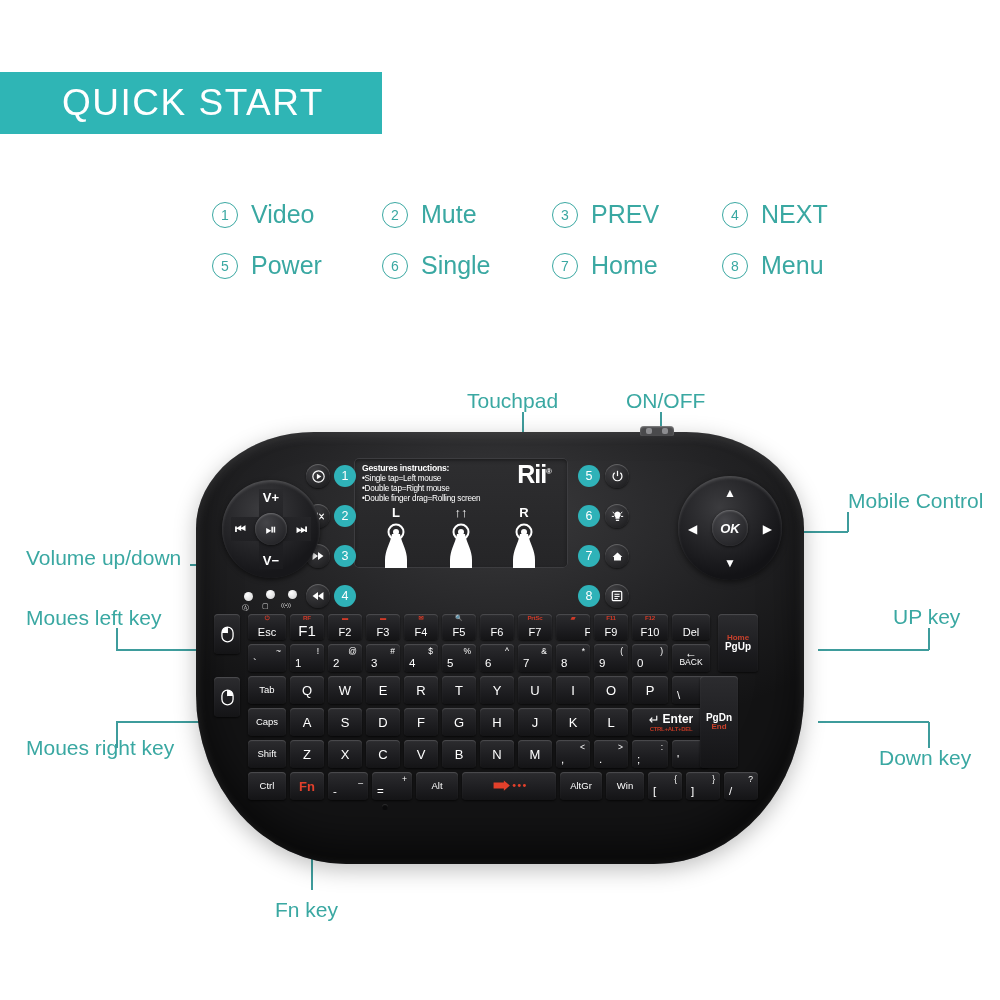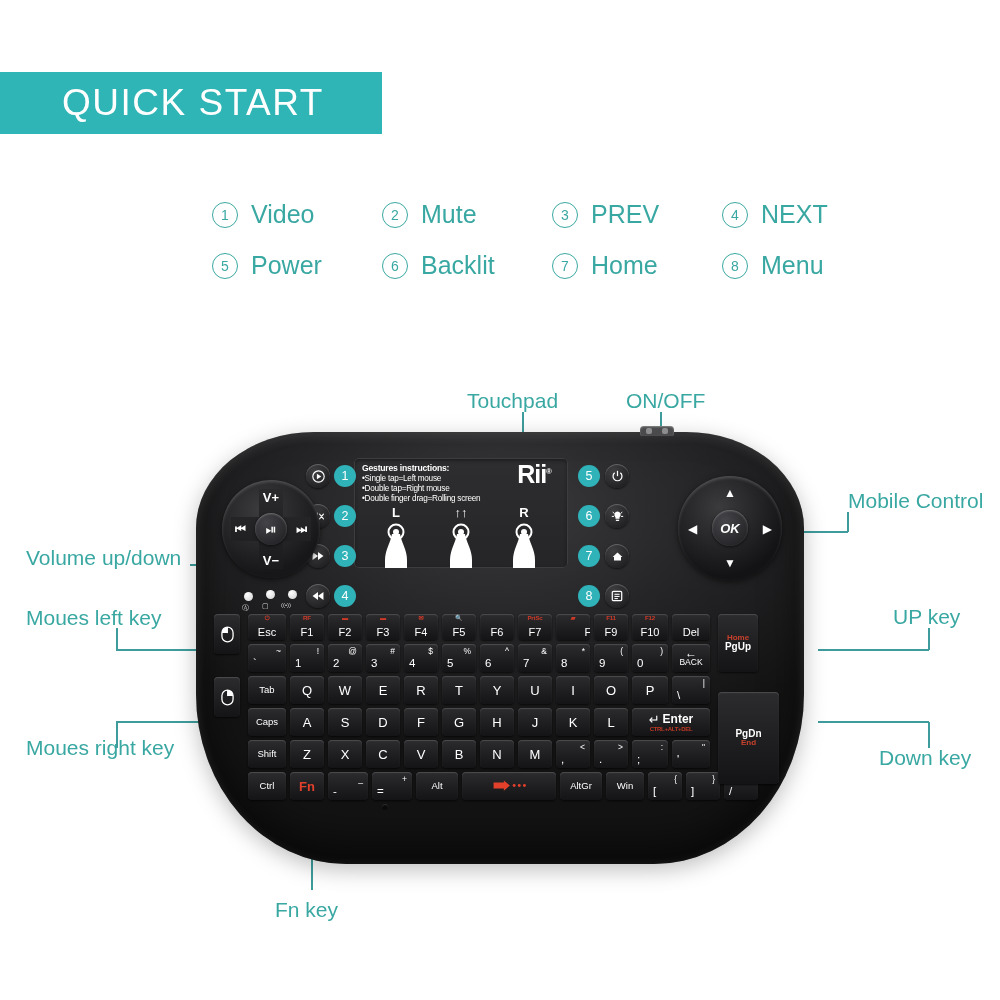--- a/index.html
+++ b/index.html
@@ -209,21 +209,21 @@
       <span class="lg-label">NEXT</span>
     </div>
   </div>
   <div class="legend-row">
     <div class="legend-item">
       <span class="lg-num">5</span>
       <span class="lg-label">Power</span>
     </div>
     <div class="legend-item">
       <span class="lg-num">6</span>
-      <span class="lg-label">Backlit</span>
+      <span class="lg-label">Single</span>
     </div>
     <div class="legend-item">
       <span class="lg-num">7</span>
       <span class="lg-label">Home</span>
     </div>
     <div class="legend-item">
       <span class="lg-num">8</span>
       <span class="lg-label">Menu</span>
     </div>
   </div>
@@ -406,21 +406,21 @@
       <line x1="7" y1="1" x2="7" y2="7.5" stroke="#fff" stroke-width="1"></line>
     </svg>
   </div>
 
   <div class="key fnrow small" style="left:52px; top:182px; width:38px; height:26px;">
     <span class="sub-red">⏻</span>
     <span class="main" style="font-size:11px;">Esc</span>
   </div>
   <div class="key fnrow small" style="left:94px; top:182px; width:34px; height:26px;">
     <span class="sub-red">RF</span>
-    <span class="main" style="font-size:11px;">F1</span>
+    <span class="main" style="font-size:15px;">F1</span>
   </div>
   <div class="key fnrow small" style="left:132px; top:182px; width:34px; height:26px;">
     <span class="sub-red">▬</span>
     <span class="main" style="font-size:11px;">F2</span>
   </div>
   <div class="key fnrow small" style="left:170px; top:182px; width:34px; height:26px;">
     <span class="sub-red">▬</span>
     <span class="main" style="font-size:11px;">F3</span>
   </div>
   <div class="key fnrow small" style="left:208px; top:182px; width:34px; height:26px;">
@@ -662,19 +662,19 @@
   </div>
   <div class="key" style="left:528px; top:340px; width:34px; height:28px;">
     <span class="shifted">?</span>
     <span class="base">/</span>
   </div>
 
   <div class="key sidecol" style="left:522px; top:182px; width:40px; height:58px;">
     <span class="red-top">Home</span>
     <span class="wht">PgUp</span>
   </div>
-  <div class="key sidecol" style="left:522px; top:244px; width:61px; height:92px;margin-top:16px;">
+  <div class="key sidecol" style="left:504px; top:244px; width:38px; height:92px;">
     <span class="wht">PgDn</span>
     <span class="red-top">End</span>
   </div>
 
   <div class="mic-hole"></div>
 </div>
 
 </body></html>

